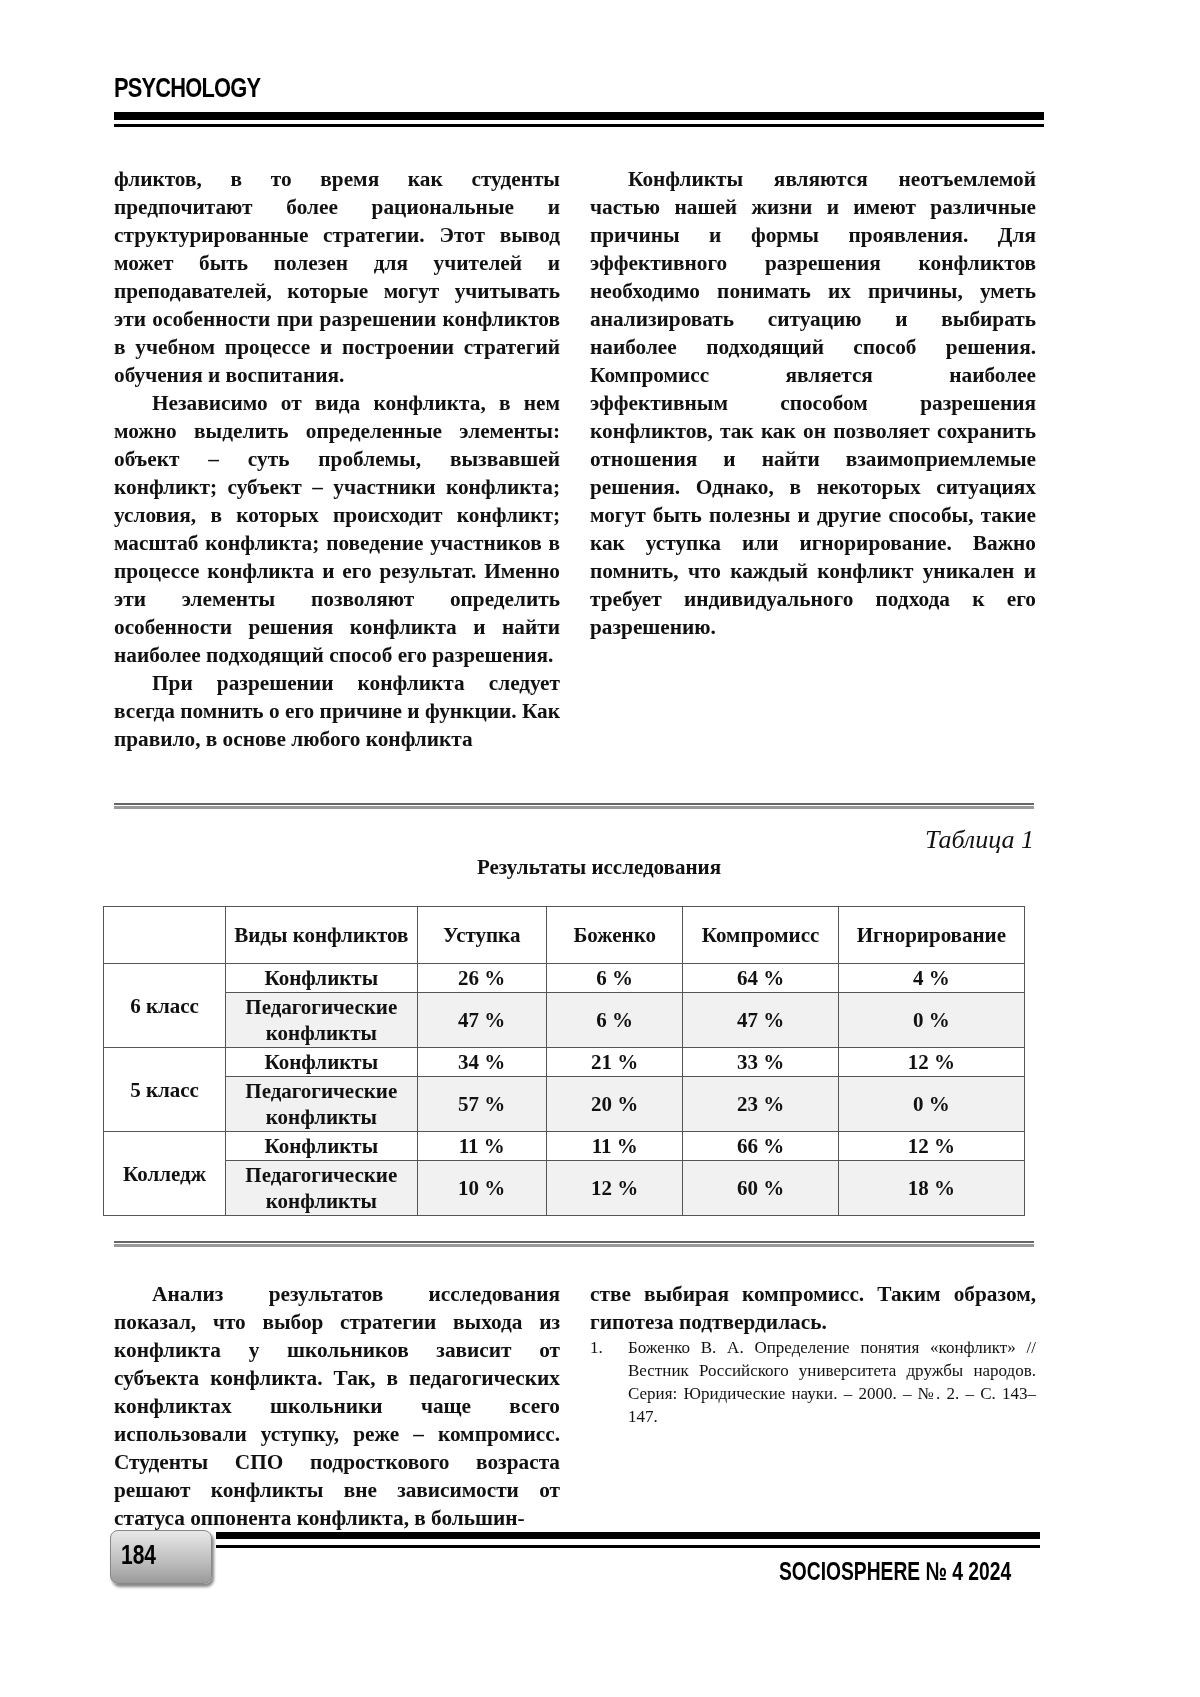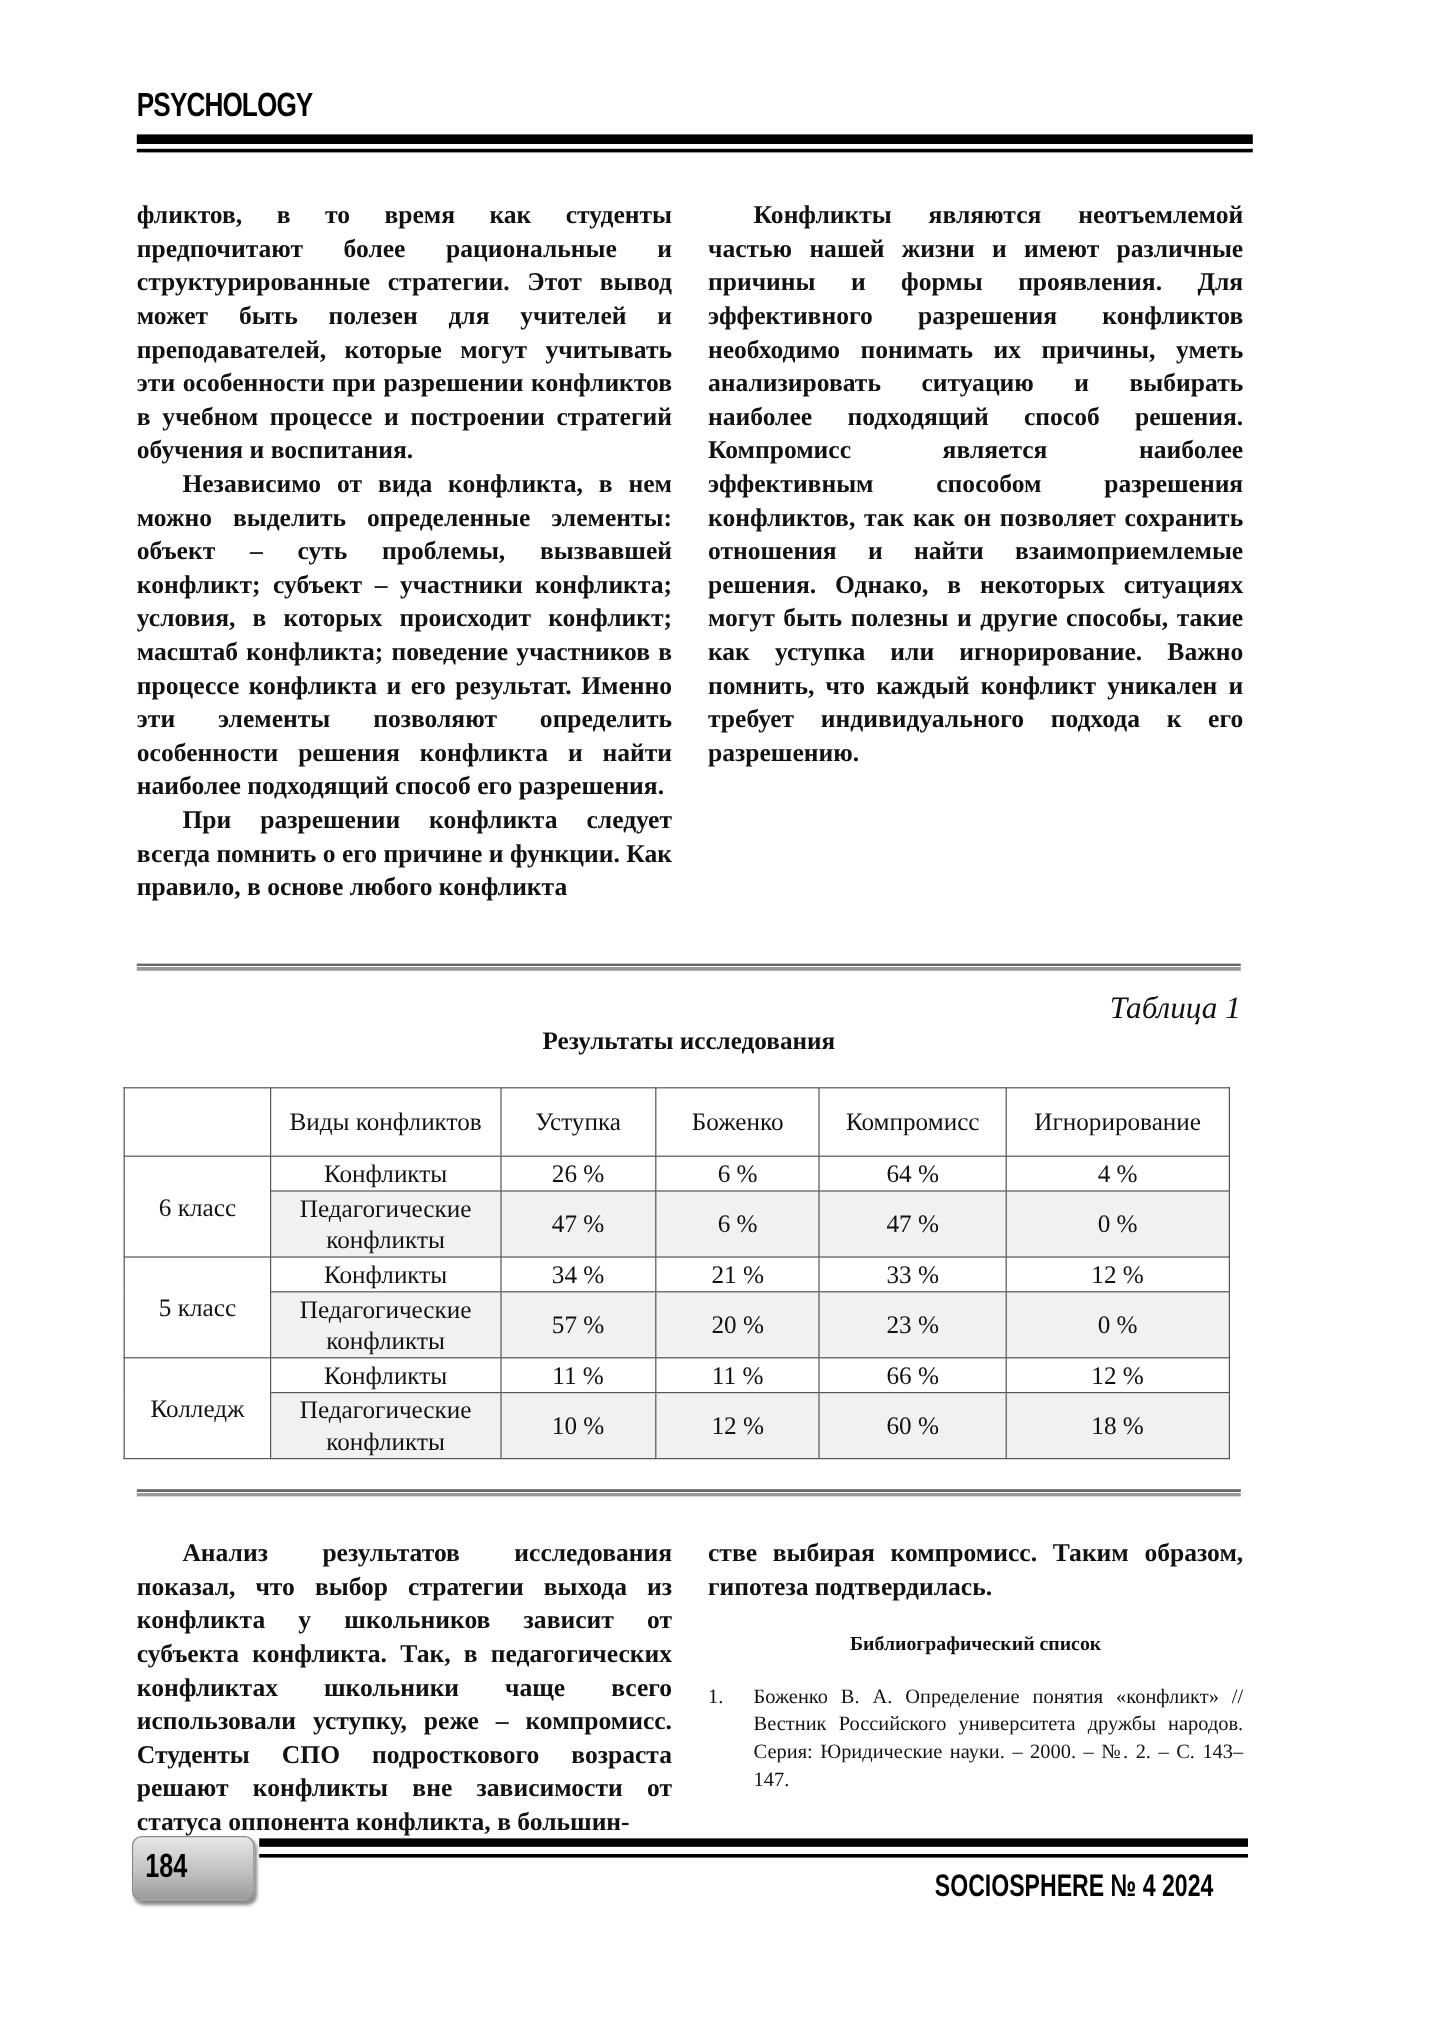--- a/index.html
+++ b/index.html
@@ -16,23 +16,23 @@
   .col p.indent { text-indent: 38px; }
   .col-left { left: 114px; top: 165px; width: 446px; }
   .col-right { left: 590px; top: 165px; width: 446px; }
 
   .sep-rule { position: absolute; left: 114px; width: 920px; height: 6px;
               background: linear-gradient(#666 0 2px, #fff 2px 3px, #999 3px 6px); }
   .sep-1 { top: 803px; }
   .sep-2 { top: 1241px; }
 
   .table-label { position: absolute; right: 166px; top: 825px; font-style: italic; font-size: 26px; }
-  .table-title { position: absolute; left: 0; width: 1148px; text-align: center; top: 855px; font-weight: bold; font-size: 21px; }
+  .table-title { position: absolute; left: 0; width: 1148px; text-align: center; top: 855px; font-weight: bold; font-size: 21px; padding-left: 25px; }
 
-  table.results { position: absolute; left: 103px; top: 906px; width: 922px; border-collapse: collapse; font-size: 21px; }
+  table.results { position: absolute; left: 103px; top: 906px; width: 922px; border-collapse: collapse; font-size: 21px; font-weight: bold; }
   table.results td { border: 1.5px solid #555; text-align: center; vertical-align: middle; padding: 0 4px; line-height: 26px; }
   table.results tr.hdr td { height: 56px; }
   table.results tr.r1 td { height: 28px; }
   table.results tr.r2 td { height: 54px; }
   table.results tr.r2 td.shade { background: #f1f1f1; }
 
   .col-left-2 { left: 114px; top: 1280px; width: 446px; }
   .col-right-2 { left: 590px; top: 1280px; width: 446px; }
   .bib-title { font-weight: bold; text-align: center; font-size: 16.5px; margin-top: 20px !important; margin-bottom: 18px !important; text-indent: 0; }
   .bib-item { display: flex; font-size: 17px; line-height: 23px; }
@@ -137,21 +137,20 @@
 </table>
 
 <div class="sep-rule sep-2"></div>
 
 <div class="col col-left-2">
   <p class="indent">Анализ результатов исследования показал, что выбор стратегии выхода из конфликта у школьников зависит от субъекта конфликта. Так, в педагогических конфликтах школьники чаще всего использовали уступку, реже – компромисс. Студенты СПО подросткового возраста решают конфликты вне зависимости от статуса оппонента конфликта, в большин-</p>
 </div>
 
 <div class="col col-right-2">
   <p>стве выбирая компромисс. Таким образом, гипотеза подтвердилась.</p>
-  <p class="bib-title">Библиографический список</p>
   <div class="bib-item">
     <span class="bib-num">1.</span>
     <span class="bib-text">Боженко В. А. Определение понятия «конфликт» // Вестник Российского университета дружбы народов. Серия: Юридические науки. – 2000. – №. 2. – С. 143–147.</span>
   </div>
 </div>
 
 <div class="page-badge">
   <span class="page-num">184</span>
 </div>
 <div class="foot-rule-thick"></div>

